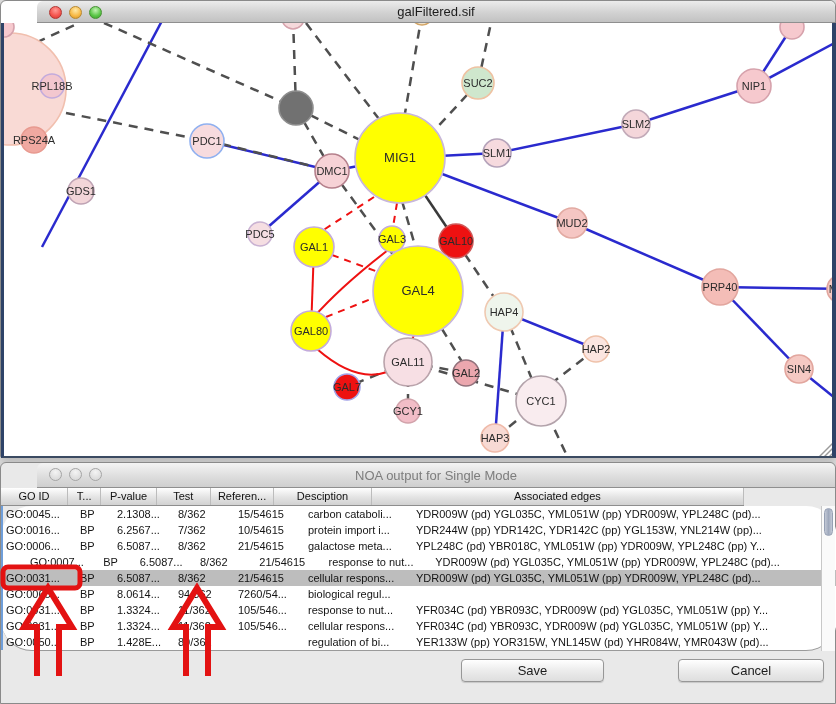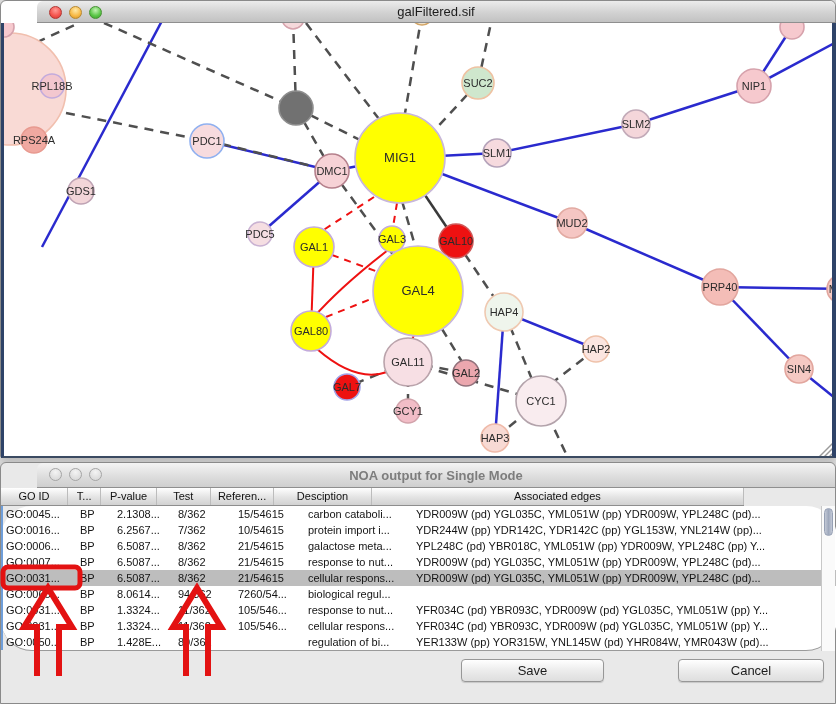--- a/index.html
+++ b/index.html
@@ -1,21 +1,21 @@
 <!DOCTYPE html>
 <html><head>
 <meta charset="utf-8">
 <style>
   * { margin:0; padding:0; box-sizing:border-box; }
   html,body { width:836px; height:704px; background:#e2e2e2; font-family:"Liberation Sans", sans-serif; overflow:hidden; }
   .window { position:absolute; left:0; width:836px; border:1px solid #8a8a8a; border-radius:6px 6px 0 0; box-shadow:0 2px 8px rgba(0,0,0,.25); background:#fff;padding-left:36px; }
   #win1 { top:0; height:457px; }
   #win2 { top:462px; height:242px; background:#e9e9e9; }
   .titlebar { position:relative; height:22px; background:linear-gradient(#ececec,#d2d2d2 55%,#c2c2c2); border-bottom:1px solid #8f8f8f; border-radius:6px 6px 0 0; }
-  #win2 .titlebar { height:25px; background:linear-gradient(#f4f4f4,#dcdcdc 60%,#cfcfcf);font-weight:bold; }
+  #win2 .titlebar { height:25px; background:linear-gradient(#f4f4f4,#dcdcdc 60%,#cfcfcf); }
   .title { position:absolute; left:0; right:0; top:3px; text-align:center; font-size:13px; color:#1c1c1c; }
   #win2 .title { top:5px; color:#7d7d7d; }
   .lights { position:absolute; left:12px; top:5px; display:flex; gap:7px; }
   .light { width:13px; height:13px; border-radius:50%; }
   .light.red    { background:radial-gradient(circle at 50% 30%, #ff9a95, #f4524c 60%, #c93a34); border:1px solid #b23632; }
   .light.yellow { background:radial-gradient(circle at 50% 30%, #ffe9a8, #f7b843 60%, #cd8f2e); border:1px solid #b8882f; }
   .light.green  { background:radial-gradient(circle at 50% 30%, #c4f2b4, #57c544 60%, #3e9a31); border:1px solid #469133; }
   .light.gray   { background:radial-gradient(circle at 50% 30%, #f4f4f4, #dcdcdc 70%); border:1px solid #a5a5a5; }
   #canvas { position:absolute; left:0; top:22px; width:836px; height:435px; background:#ffffff;
             border-left:3px solid #2e4368; border-right:5px solid #2e4368; border-bottom:2px solid #3c4c63; overflow:hidden; }
@@ -213,21 +213,21 @@
       <div class="trow">
         <div class="tcell" style="width: 74px;">GO:0006...</div>
         <div class="tcell" style="width: 37px;">BP</div>
         <div class="tcell" style="width: 61px;">6.5087...</div>
         <div class="tcell" style="width: 60px;">8/362</div>
         <div class="tcell" style="width: 70px;">21/54615</div>
         <div class="tcell" style="width: 108px;">galactose meta...</div>
         <div class="tcell" style="width: 412px;">YPL248C (pd) YBR018C, YML051W (pp) YDR009W, YPL248C (pp) Y...</div>
       </div>
       <div class="trow">
-        <div class="tcell" style="width: 74px;">GO:0007...</div>
+        <div class="tcell" style="width: 74px; margin-left: 24px;">GO:0007...</div>
         <div class="tcell" style="width: 37px;">BP</div>
         <div class="tcell" style="width: 61px;">6.5087...</div>
         <div class="tcell" style="width: 60px;">8/362</div>
         <div class="tcell" style="width: 70px;">21/54615</div>
         <div class="tcell" style="width: 108px;">response to nut...</div>
         <div class="tcell" style="width: 412px;">YDR009W (pd) YGL035C, YML051W (pp) YDR009W, YPL248C (pd)...</div>
       </div>
       <div class="trow sel">
         <div class="tcell" style="width: 74px;">GO:0031...</div>
         <div class="tcell" style="width: 37px;">BP</div>

